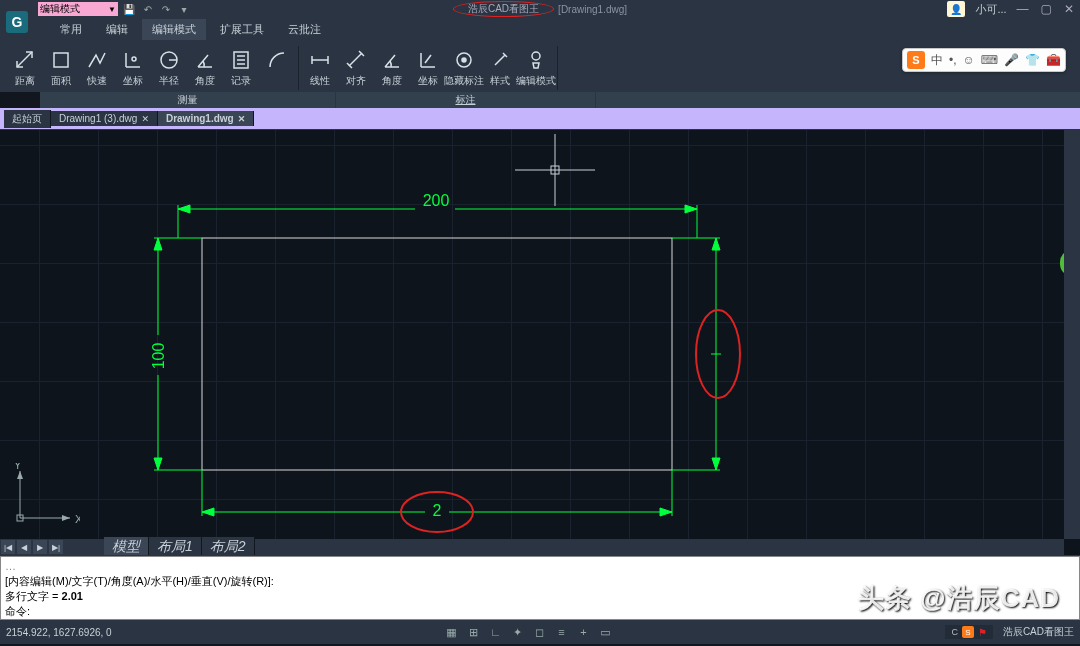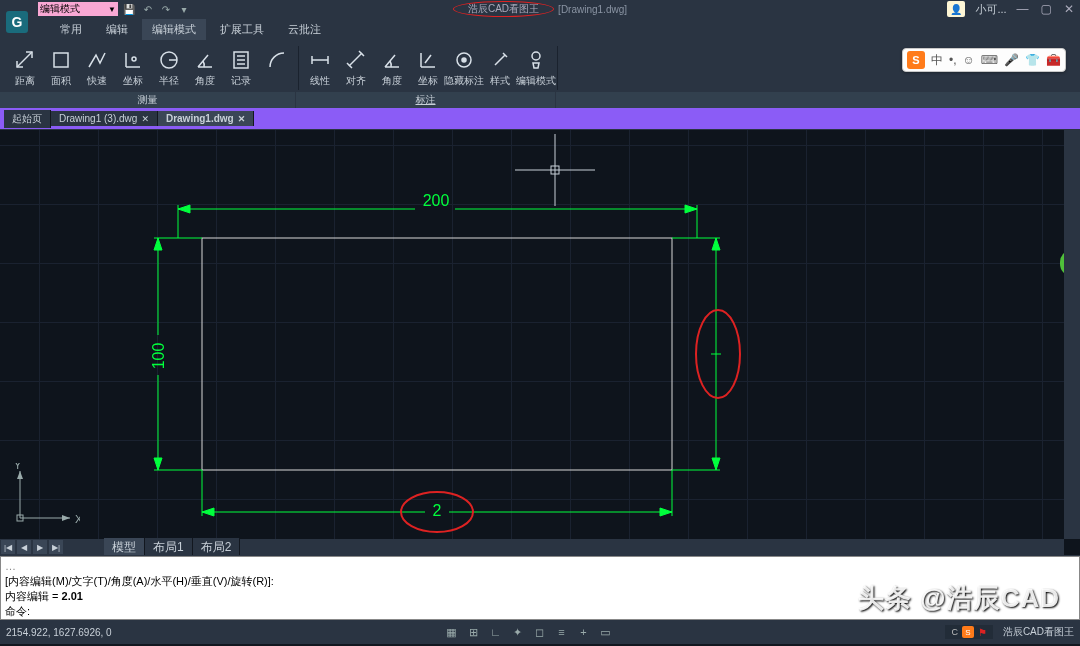--- a/index.html
+++ b/index.html
@@ -20,39 +20,39 @@
 .menubar { height:22px; background:#2a3442; display:flex; align-items:flex-end; padding-left:38px; gap:4px;margin-left:12px; }
 .menubar .menu-item { padding:3px 10px; font-size:11px; color:#c8d0d8; cursor:pointer; }
 .menubar .menu-item.active { background:#3a4656; }
 .ribbon { background:#2a3442; padding:6px 4px 2px; display:flex;justify-content:flex-end; }
 .ribbon-group { display:flex; flex-direction:column; align-items:center; border-right:1px solid #1a222e; padding:0 4px; }
 .ribbon-items { display:flex; gap:2px; }
 .ribbon-btn { width:34px; display:flex; flex-direction:column; align-items:center; gap:2px; cursor:pointer; padding:2px 0;}
 .ribbon-icon { width:24px; height:24px; display:flex; align-items:center; justify-content:center; color:#d8e0e8; }
 .ribbon-icon svg { stroke:#d8e0e8; fill:none; stroke-width:1.5; }
 .ribbon-lbl { font-size:10px; color:#c8d0d8; white-space:nowrap; }
-.group-title-bar { height:16px; background:#32404e; display:flex; }
+.group-title-bar { height:16px; background:#32404e; display:flex;margin-left:40px; }
 .group-title { flex:1; text-align:center; font-size:10px; color:#c8d0d8; line-height:16px; border-right:1px solid #2a3442; }
-.doc-tabs { height:22px; background:#8b5cf6; display:flex; align-items:center; padding-left:4px; gap:0; border-bottom:1px solid #2a3442;}
+.doc-tabs { height:22px; background:#c4b5fd; display:flex; align-items:center; padding-left:4px; gap:0; border-bottom:1px solid #2a3442;}
 .doc-tab { background:#2a3442; color:#c8d0d8; font-size:10px; padding:2px 8px; display:flex; align-items:center; gap:4px; cursor:pointer; border-right:1px solid #12171f;}
 .doc-tab.active { background:#3a4656; font-weight:bold; }
 .doc-tab .x { font-size:9px; }
 .canvas-wrap { position:relative; height:426px; background:#0e141c; overflow:hidden; border-bottom:1px solid #2a3442;}
 .grid { position:absolute; inset:0; background-image:
   linear-gradient(#1a2230 1px, transparent 1px),
   linear-gradient(90deg,#1a2230 1px, transparent 1px);
   background-size:59px 59px; background-position:-20px -44px; }
 .drawing svg { position:absolute; left:0; top:0; }
 .ucs { position:absolute; left:10px; bottom:20px; }
 .side-handle { position:absolute; right:0; top:120px; width:20px; height:26px; background:#4fbf3a; border-radius:12px 0 0 12px; color:#fff; font-size:8px; display:flex; align-items:center; justify-content:center;}
 .canvas-scroll-v { position:absolute; right:0; top:0; bottom:16px; width:16px; background:#2a3442; }
 .canvas-scroll-h { position:absolute; left:0; right:16px; bottom:0; height:16px; background:#2a3442; display:flex; align-items:center;}
 .scroll-arrow { width:14px; height:14px; background:#3a4656; margin:1px; display:flex; align-items:center; justify-content:center; font-size:8px; color:#c8d0d8;}
 .layout-tabs { display:flex; align-items:center; gap:0; margin-left:40px;}
-.layout-tab { background:#2a3442; padding:1px 8px; font-size:12px; color:#c8d0d8; border-right:1px solid #12171f; cursor:pointer;}
+.layout-tab { background:#2a3442; padding:1px 8px; font-size:14px; color:#c8d0d8; border-right:1px solid #12171f; cursor:pointer;font-style:italic;}
 .layout-tab.active { background:#3a4656; }
 .cmd-line { height:64px; background:#fff; color:#000; font-size:11px; padding:2px 4px; line-height:15px; font-family:Consolas,monospace; border:1px solid #888; overflow:hidden;}
 .statusbar { height:24px; background:#2a3442; display:flex; align-items:center; justify-content:space-between; padding:12px 6px; font-size:10px; }
 .status-left { display:flex; align-items:center; gap:10px; }
 .status-mid { display:flex; align-items:center; gap:6px; }
 .status-icons span { width:16px; height:16px; display:flex; align-items:center; justify-content:center; color:#9aa; font-size:11px;}
 .ime-float { position:absolute; top:48px; right:14px; background:#fdfdfd; border:1px solid #c8c8c8; border-radius:4px; padding:2px 4px; display:flex; align-items:center; gap:6px; box-shadow:0 1px 3px rgba(0,0,0,.3); z-index:10;}
 .ime-s { width:18px; height:18px; background:#ff7b1a; color:#fff; font-weight:bold; border-radius:3px; display:flex; align-items:center; justify-content:center; font-size:11px;}
 .ime-ico { font-size:12px; color:#555; }
 .watermark { position:absolute; right:20px; bottom:30px; font-size:26px; color:rgba(255,255,255,.9); font-weight:bold; letter-spacing:1px; text-shadow:1px 1px 2px #000; pointer-events:none; z-index:20;}
@@ -346,21 +346,21 @@
         <div class="layout-tab active">模型</div>
         <div class="layout-tab">布局1</div>
         <div class="layout-tab">布局2</div>
       </div>
   </div>
 </div>
 
 <div class="cmd-line">
   <div style="color:#888">…</div>
   <div>[内容编辑(M)/文字(T)/角度(A)/水平(H)/垂直(V)/旋转(R)]:</div>
-  <div><span>内容编辑 = </span><b>2.01</b></div>
+  <div><span>多行文字 = </span><b>2.01</b></div>
   <div>命令:</div>
 </div>
 
 <div class="statusbar">
   <div class="status-left">
     <span>2154.922, 1627.6926, 0</span>
   </div>
   <div class="status-mid status-icons">
     <span>▦</span>
     <span>⊞</span>

